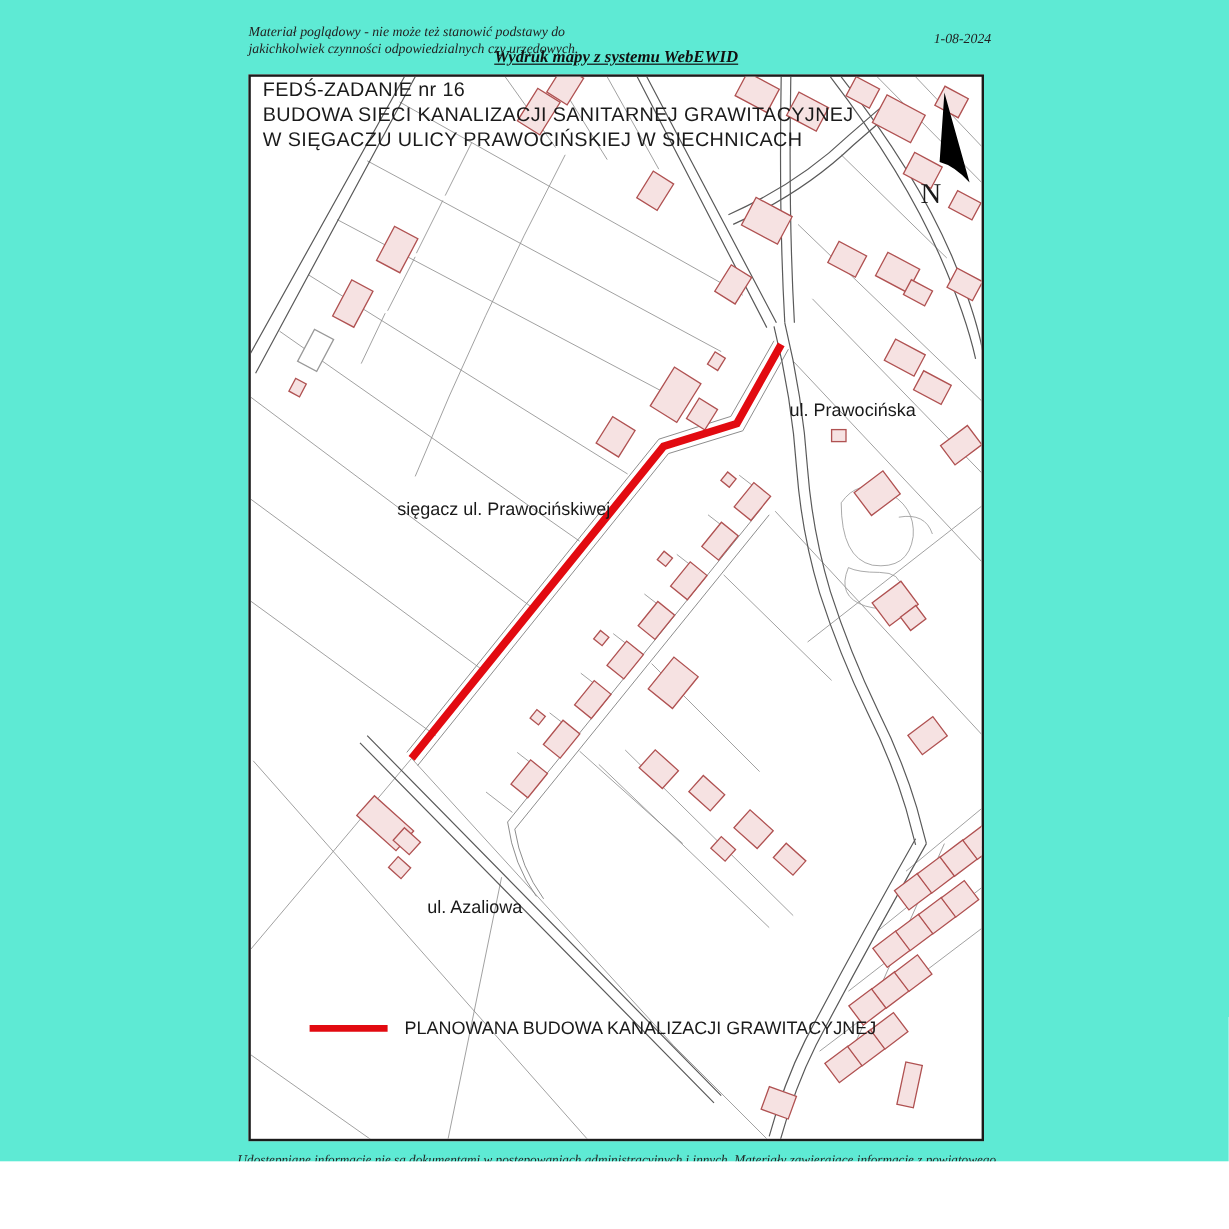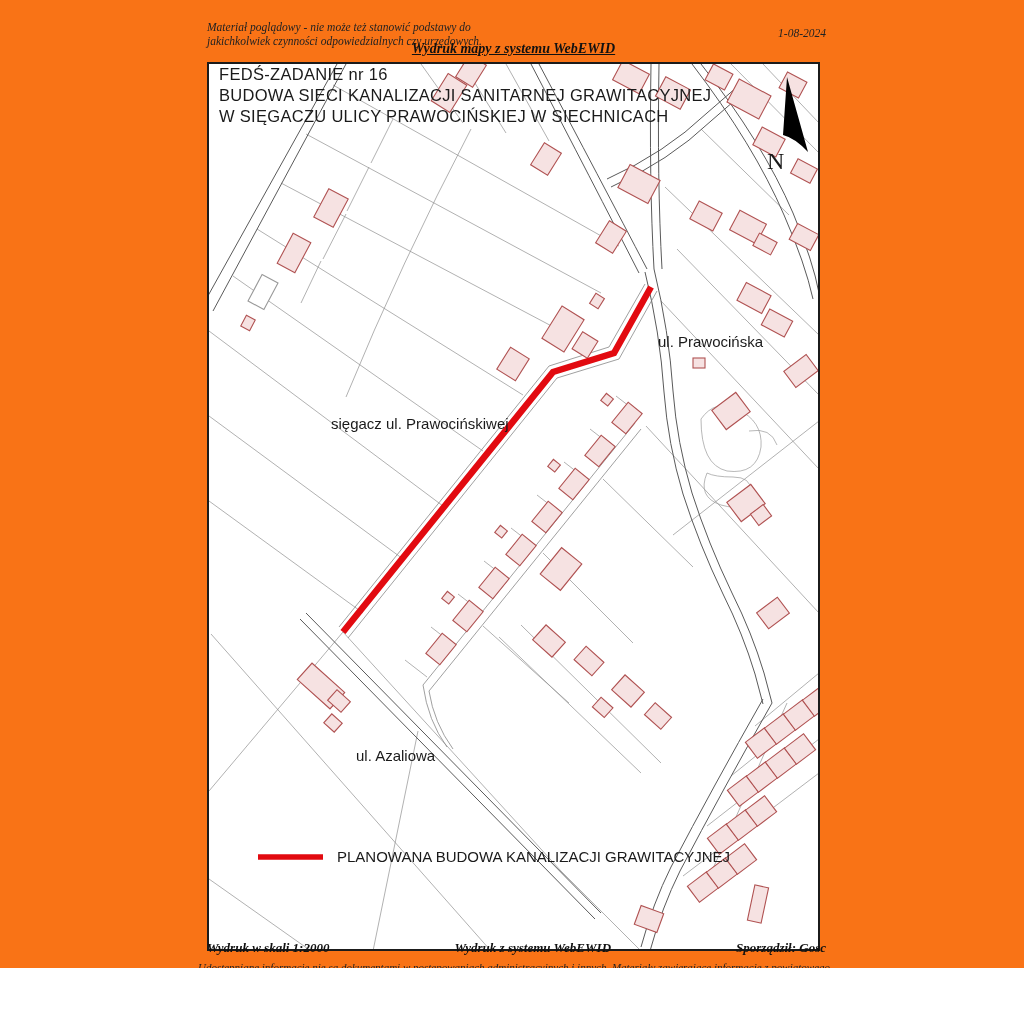--- a/index.html
+++ b/index.html
@@ -1,16 +1,16 @@
 <!DOCTYPE html>
 <html><head>
 <meta charset="utf-8">
 <style>
   html,body{margin:0;padding:0;background:#fff;}
-  #page{position:relative;width:1024px;height:968px;background:#f97316;overflow:hidden;
+  #page{position:relative;width:1024px;height:968px;background:#5eead4;overflow:hidden;
         font-family:"Liberation Sans",sans-serif;color:#111;}
   .serif{font-family:"Liberation Serif",serif;}
   .abs{position:absolute;}
   #top-disclaimer{left:207px;top:21px;font-style:italic;font-size:11.5px;line-height:13.5px;color:#222;}
   #print-date{right:198px;top:27px;font-style:italic;font-size:11.5px;color:#222;}
   #system-title{left:207px;top:41px;width:613px;text-align:center;font-weight:bold;font-style:italic;
                 font-size:14px;text-decoration:underline;color:#111;}
   #map-frame{left:207px;top:62px;width:613px;height:889px;border:2px solid #1b1b1b;box-sizing:border-box;background:#fff;}
   #map-svg{position:absolute;left:0;top:0;width:100%;height:100%;}
   #footer-row{left:207px;top:940px;width:619px;display:flex;justify-content:space-between;
@@ -159,21 +159,16 @@
       <text x="330" y="428" font-size="15">sięgacz ul. Prawocińskiwej</text>
       <text x="355" y="760" font-size="15">ul. Azaliowa</text>
 
       <g>
         <line x1="257" y1="856" x2="322" y2="856" stroke="#e20a10" stroke-width="5.5"></line>
         <text x="336" y="861" font-size="15">PLANOWANA BUDOWA KANALIZACJI GRAWITACYJNEJ</text>
       </g>
     </svg>
   </div>
 
-  <div id="footer-row" class="abs serif">
-    <span>Wydruk w skali 1:2000</span>
-    <span>Wydruk z systemu WebEWID</span>
-    <span>Sporządził: Gosc</span>
-  </div>
 
   <div id="legal" class="abs serif">Udostępniane informacje nie są dokumentami w postępowaniach administracyjnych i innych. Materiały zawierające informacje z powiatowego zasobu geodezyjnego i kartograficznego (w tym dane z operatu ewidencyjnego Powiatowego Zakładu Katastralnego we Wrocławiu) należy zamawiać w Powiatowym Zakładzie Katastralnym we Wrocławiu. Dokumenty zawierające inne informacje przetwarzane w portalu mapowym należy zamawiać w wydziałach merytorycznych Starostwa Powiatowego we Wrocławiu, odpowiedzialnych za aktualizację tych danych.</div>
 
 </div>
 
 </body></html>

